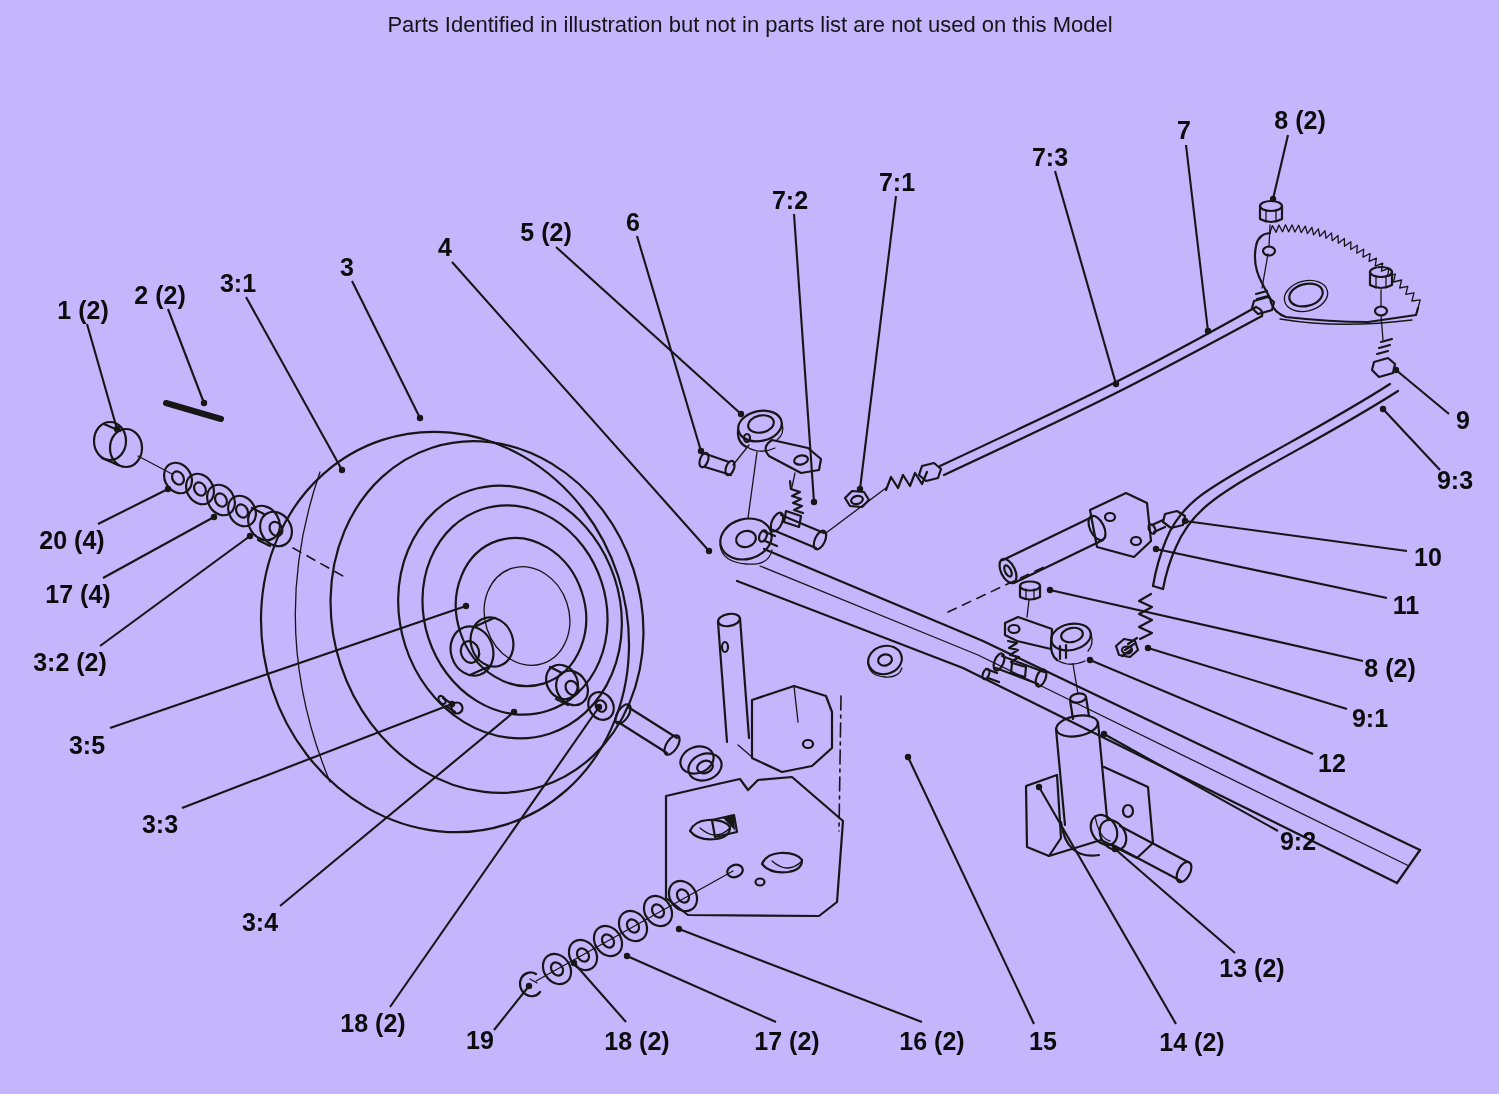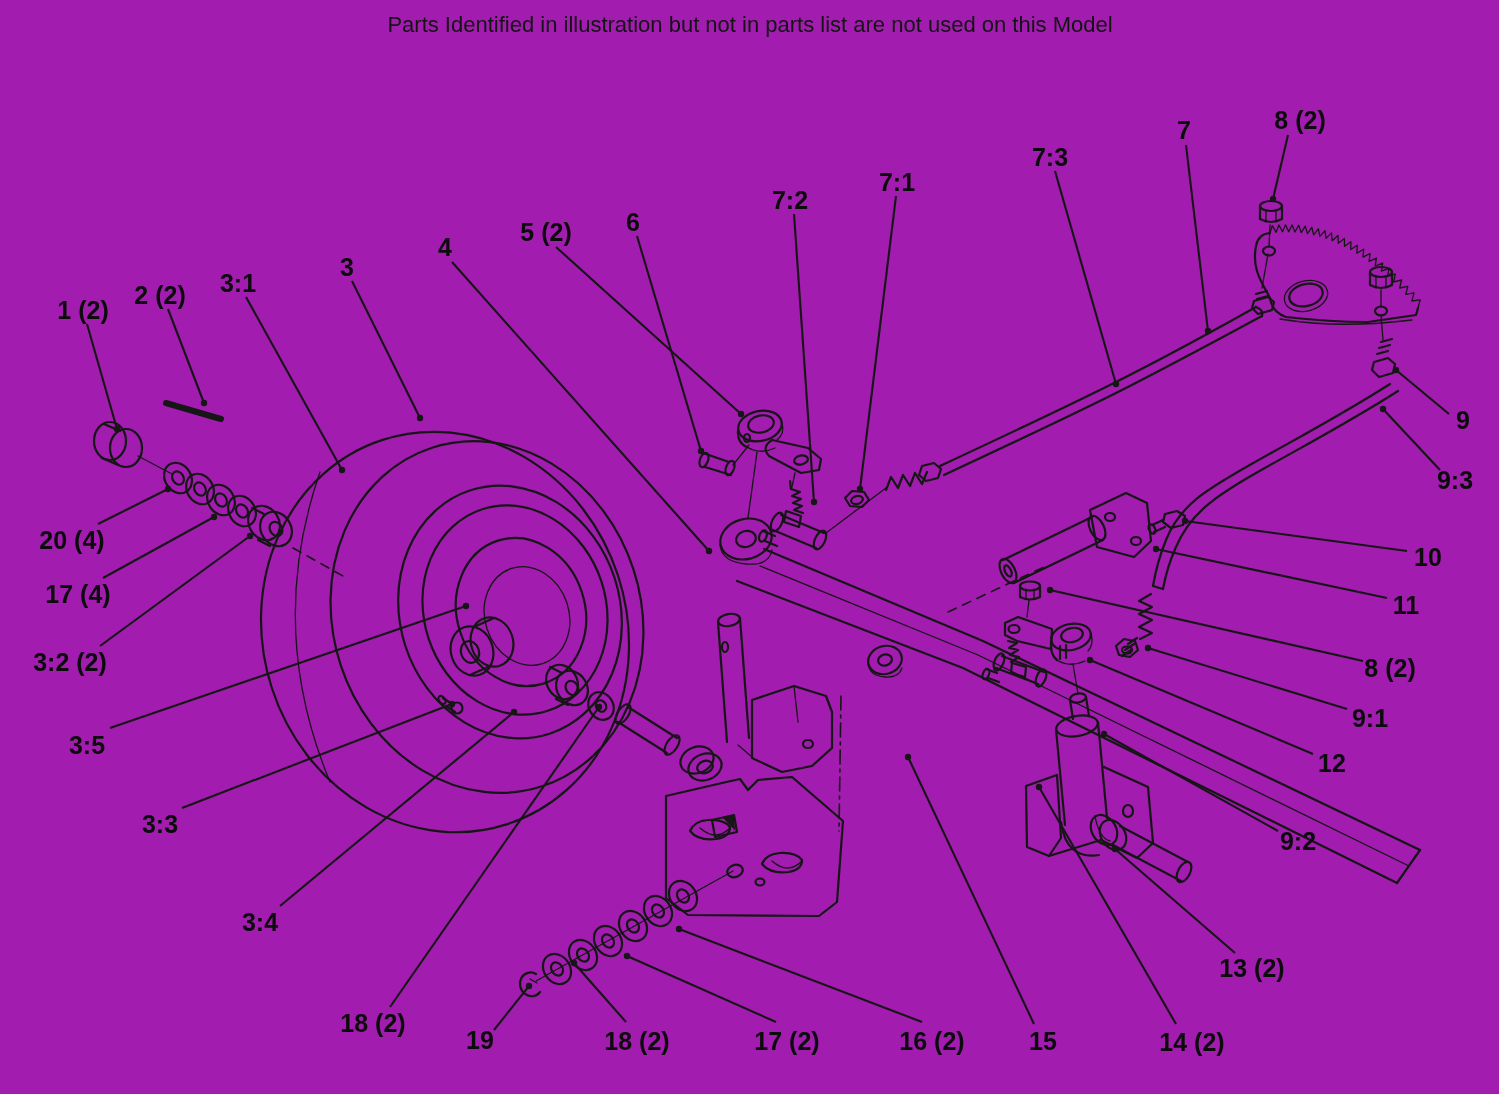--- a/index.html
+++ b/index.html
@@ -1,16 +1,16 @@
 <!DOCTYPE html>
 <html><head>
 <meta charset="utf-8">
 <style>
   html,body{margin:0;padding:0;background:#ffffff;}
-  .canvas{position:relative;width:1499px;height:1094px;background:#a21caf;overflow:hidden;
+  .canvas{position:relative;width:1499px;height:1094px;background:#c4b5fd;overflow:hidden;
           font-family:"Liberation Sans", sans-serif;}
   svg{position:absolute;left:0;top:0;}
   
   .art *{stroke:#161616;stroke-width:2.2;fill:none;stroke-linecap:round;stroke-linejoin:round;}
   .art .thin{stroke-width:1.3;}
   .art .pin{stroke-width:6;}
   .art .dash{stroke-width:1.6;stroke-dasharray:9 7;}
   .art .dashdot{stroke-width:1.6;stroke-dasharray:14 5 3 5;}
   .art .fill{fill:#161616;stroke:none;}
   .leader{stroke:#161616;stroke-width:2.1;fill:none;}

